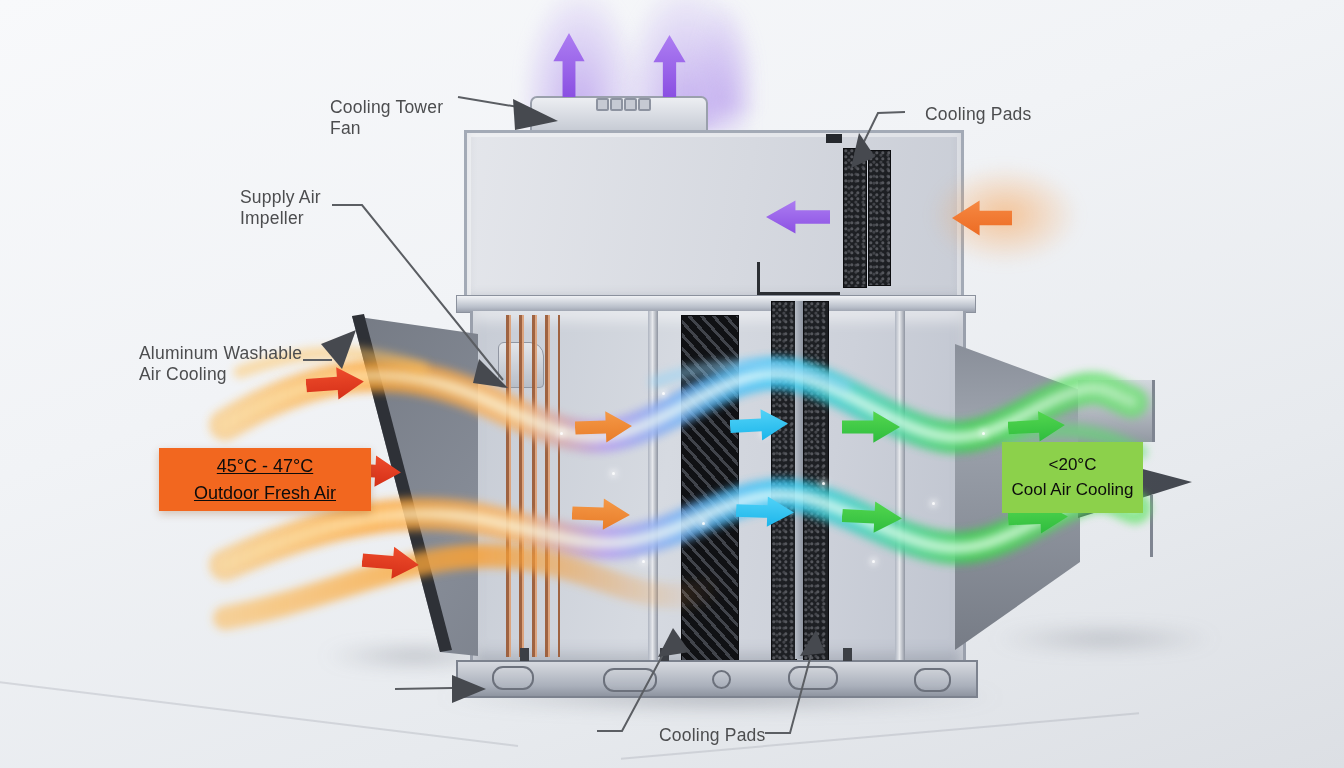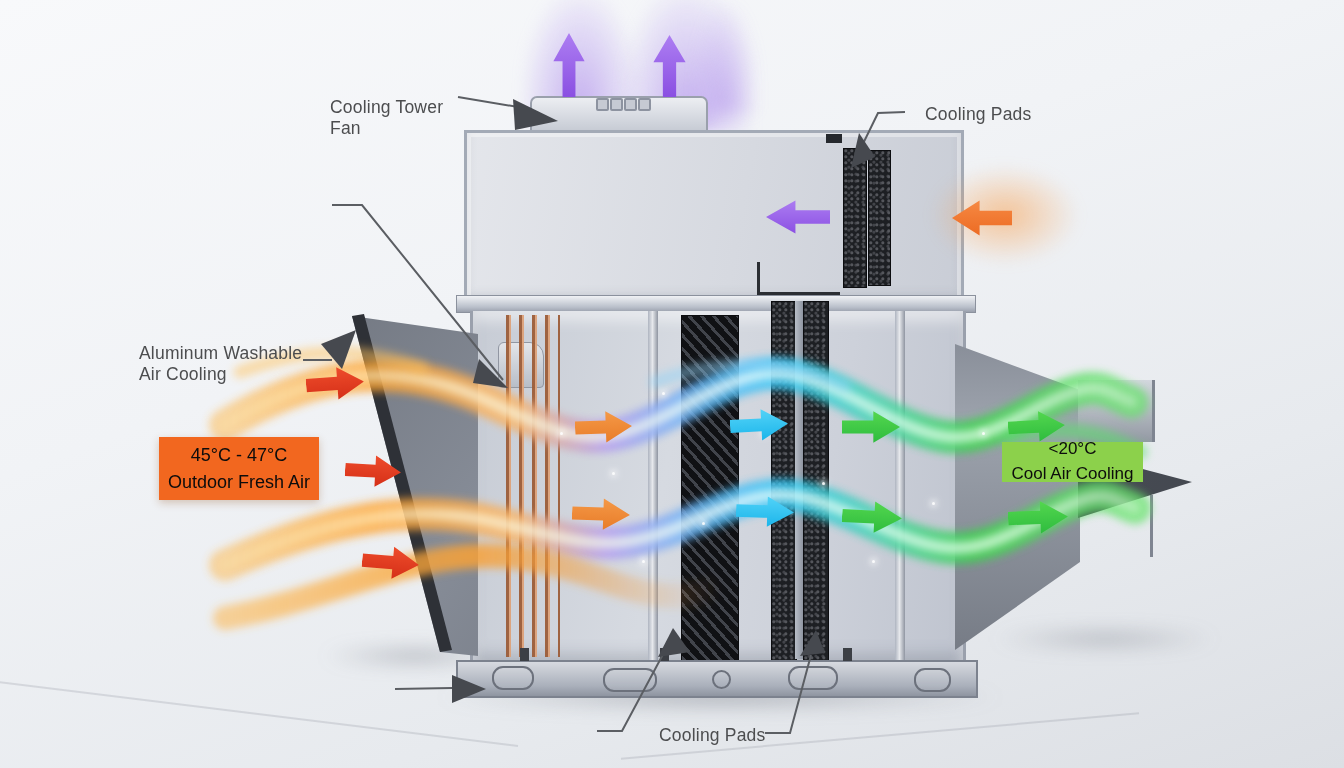--- a/index.html
+++ b/index.html
@@ -68,22 +68,22 @@
   .base{left:456px;top:660px;width:518px;height:34px;
       background:linear-gradient(180deg,#d7dae0,#aab0bb 70%,#8f95a1);border:2px solid #7c828e;}
   .base-slot{position:absolute;top:6px;height:20px;border:2px solid #6c717c;border-radius:11px;background:rgba(255,255,255,.08);}
   .bolt{position:absolute;width:9px;height:13px;background:#3c3f45;top:648px;}
 
   .hood,.duct,.wedge{position:absolute;left:0;top:0;width:1344px;height:768px;}
 
   
   .flow-box{position:absolute;display:flex;flex-direction:column;align-items:center;justify-content:center;
       color:#0c0c0c;text-align:center;line-height:1.45;font-size:18px;font-weight:500;}
-  .inlet{left:159px;top:437px;width:160px;height:63px;background:#f2671f;box-shadow:0 3px 8px rgba(150,90,40,.3);}
-  .outlet{left:1002px;top:442px;width:141px;height:40px;background:#8cd14b;font-size:17px;}
+  .inlet{left:159px;top:448px;width:212px;height:63px;background:#f2671f;box-shadow:0 3px 8px rgba(150,90,40,.3);text-decoration:underline;}
+  .outlet{left:1002px;top:442px;width:141px;height:71px;background:#8cd14b;font-size:17px;}
 
   
   .callout{position:absolute;color:#4c4d4f;font-size:17.5px;line-height:1.18;letter-spacing:.2px;}
 
   .sparkle{position:absolute;width:3px;height:3px;border-radius:50%;background:#fff;
       box-shadow:0 0 6px 2px rgba(255,255,255,.85);opacity:.9;}
 
   svg{display:block;}
   .overlay-svg{position:absolute;left:0;top:0;}
 </style>
@@ -243,17 +243,18 @@
       <polygon points="508,388 479,359 473,383"></polygon>
       <polygon points="356,330 321,344 342,369"></polygon>
       <polygon points="851,168 859,133 875,157"></polygon>
       <polygon points="486,689 452,675 452,703"></polygon>
       <polygon points="673,628 658,657 690,652"></polygon>
       <polygon points="816,630 800,656 825,653"></polygon>
     </g>
   </svg>
 
   <div class="callout" style="left:330px;top:97px;width:118px;">Cooling Tower Fan</div>
+  <div class="callout" style="left:240px;top:187px;width:100px;">Supply Air Impeller</div>
   <div class="callout" style="left:139px;top:343px;width:165px;">Aluminum Washable Air Cooling</div>
   <div class="callout" style="left:925px;top:104px;width:120px;">Cooling Pads</div>
   <div class="callout" style="left:659px;top:725px;width:120px;">Cooling Pads</div>
 
 </div>
 
 </body></html>

